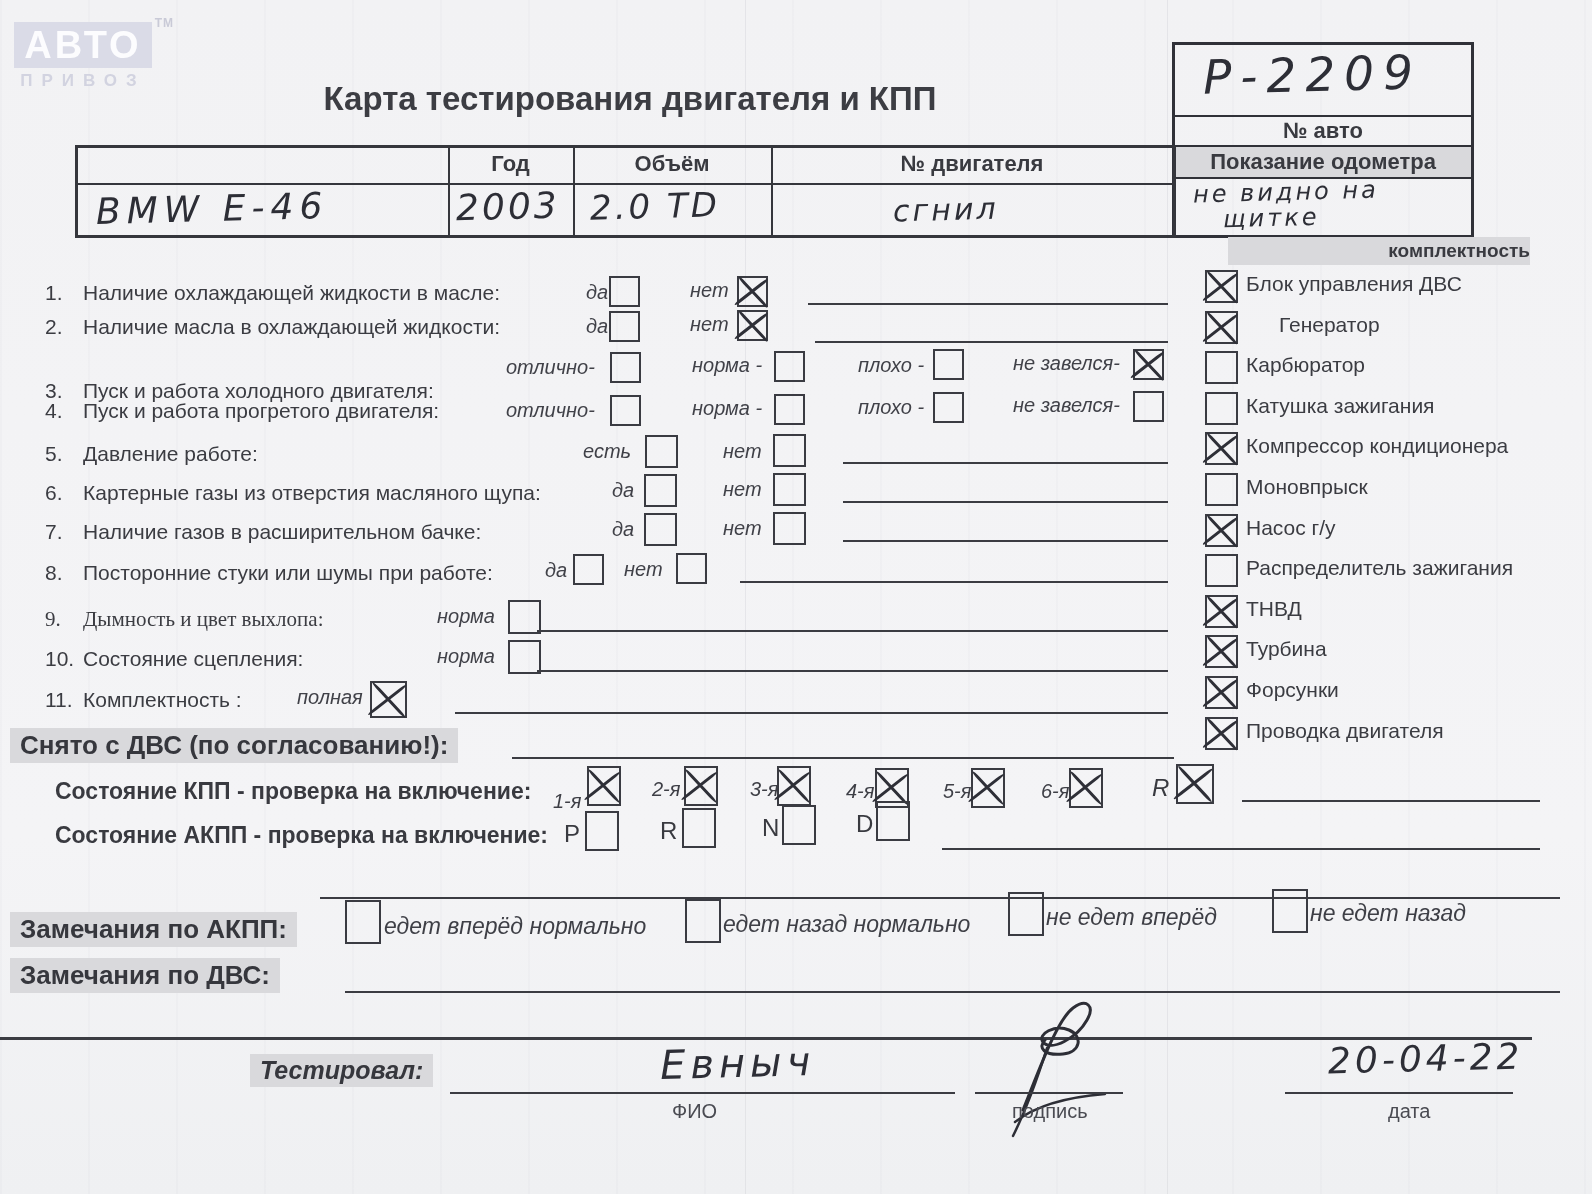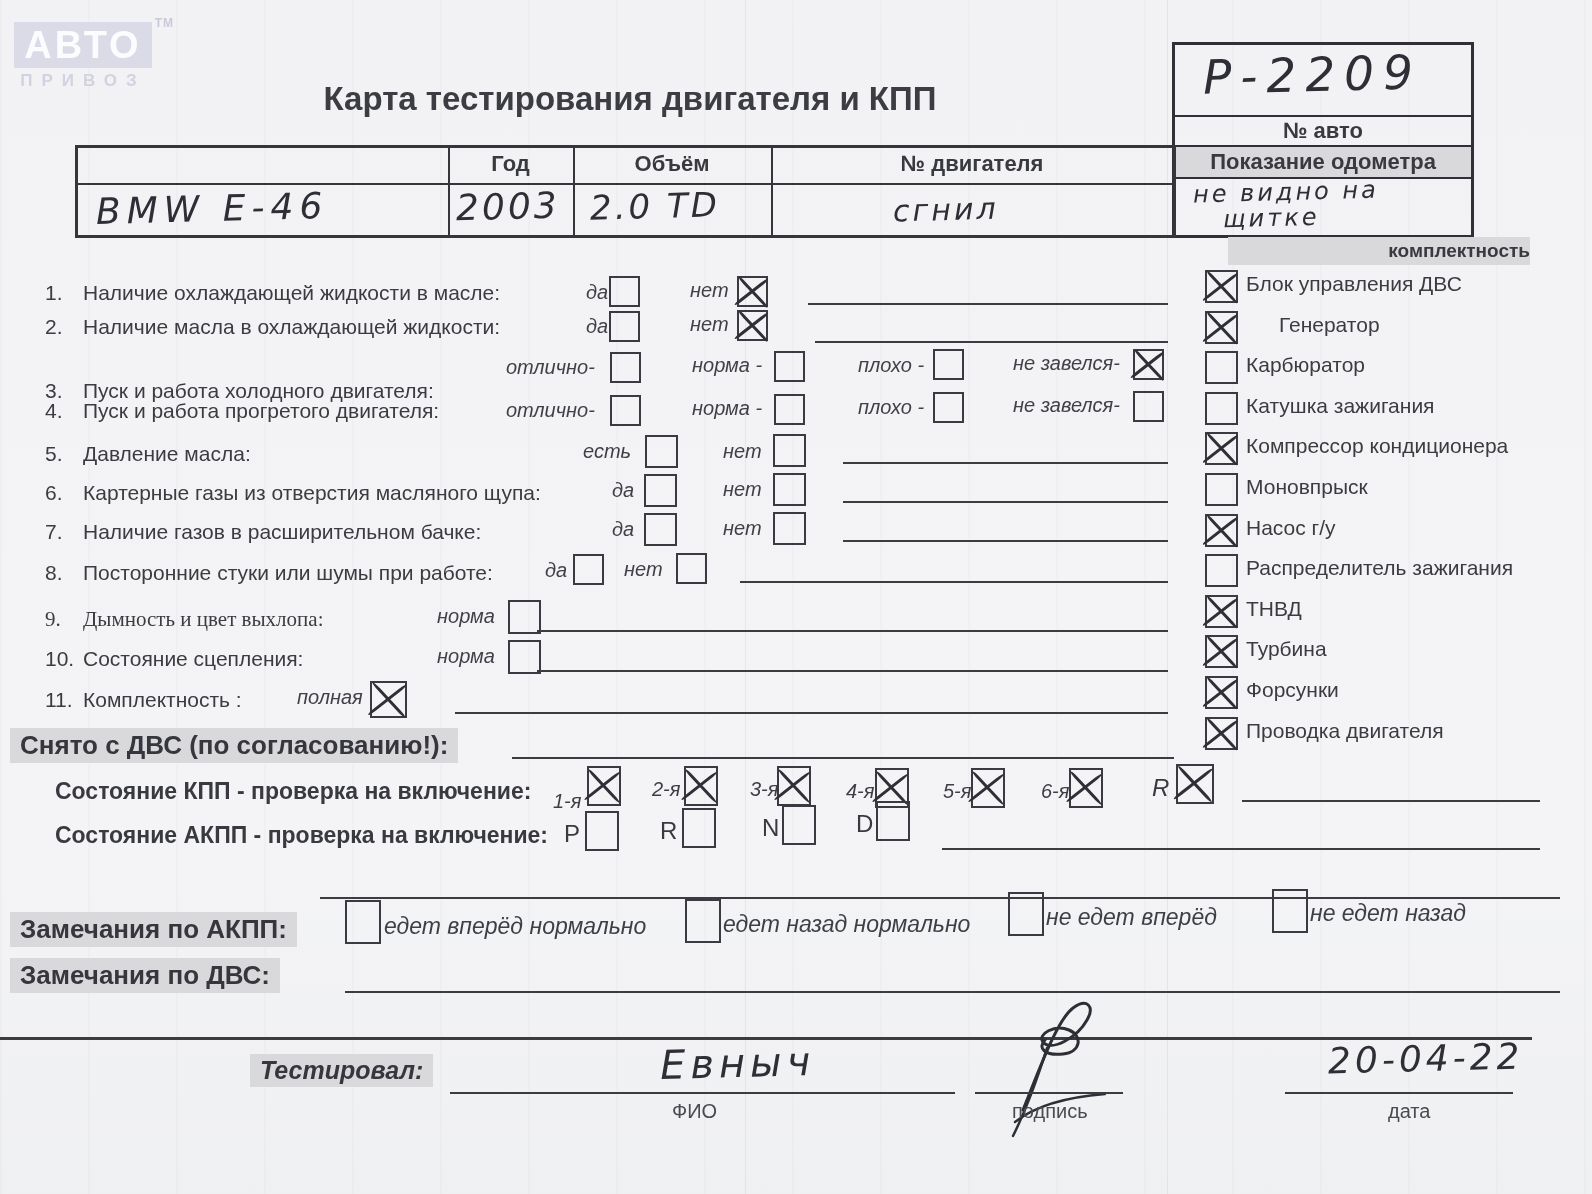--- a/index.html
+++ b/index.html
@@ -152,21 +152,21 @@
   <div class="item-label" style="left:45px;top:399px;"><span class="num">4.</span><span>Пуск и работа прогретого двигателя:</span></div>
   <div class="opt" style="left:506px;top:399px;">отлично-</div>
   <div class="box" style="left:610px;top:395px;width:27px;height:27px;"></div>
   <div class="opt" style="left:692px;top:397px;">норма -</div>
   <div class="box" style="left:774px;top:394px;width:27px;height:27px;"></div>
   <div class="opt" style="left:858px;top:396px;">плохо -</div>
   <div class="box" style="left:933px;top:392px;width:27px;height:27px;"></div>
   <div class="opt" style="left:1013px;top:394px;">не завелся-</div>
   <div class="box" style="left:1133px;top:391px;width:27px;height:27px;"></div>
 
-  <div class="item-label" style="left:45px;top:442px;"><span class="num">5.</span><span>Давление масла:</span></div>
+  <div class="item-label" style="left:45px;top:442px;"><span class="num">5.</span><span>Давление работе:</span></div>
   <div class="opt" style="left:583px;top:440px;">есть</div>
   <div class="box" style="left:645px;top:435px;width:29px;height:29px;"></div>
   <div class="opt" style="left:723px;top:440px;">нет</div>
   <div class="box" style="left:773px;top:434px;width:29px;height:29px;"></div>
   <div class="line" style="left:843px;top:462px;width:325px;"></div>
 
   <div class="item-label" style="left:45px;top:481px;"><span class="num">6.</span><span>Картерные газы из отверстия масляного щупа:</span></div>
   <div class="opt" style="left:612px;top:479px;">да</div>
   <div class="box" style="left:644px;top:474px;width:29px;height:29px;"></div>
   <div class="opt" style="left:723px;top:478px;">нет</div>

